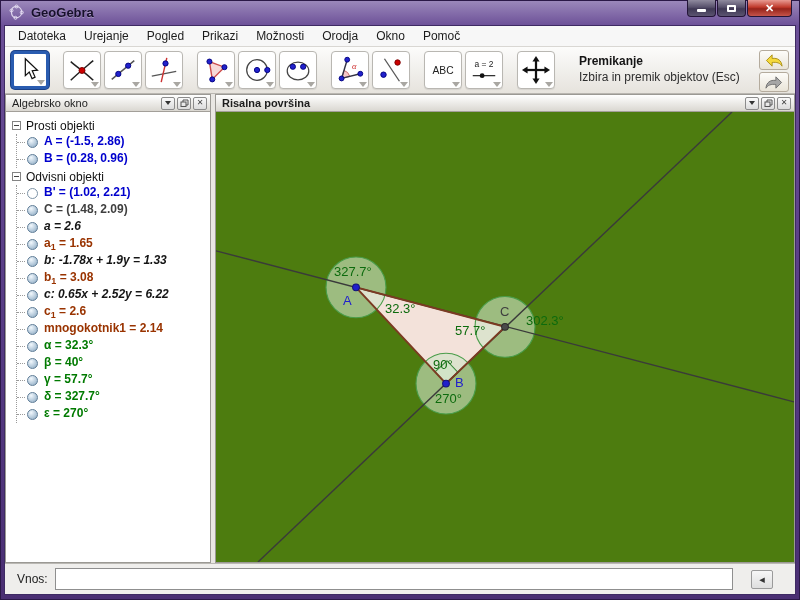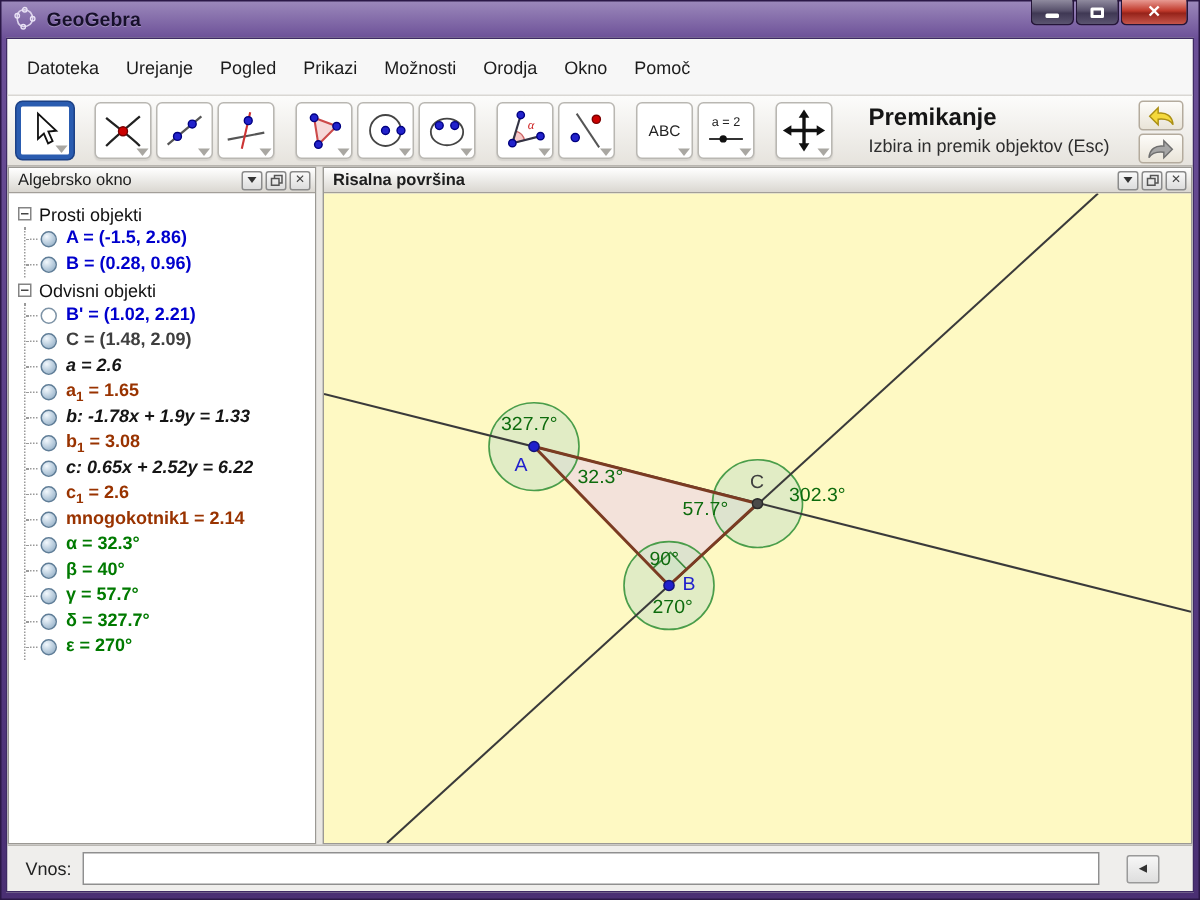--- a/index.html
+++ b/index.html
@@ -16,33 +16,33 @@
     display:flex;align-items:center;justify-content:center;margin-left:1px;color:#fff;}
   .wbtn.min,.wbtn.max{width:29px;background:linear-gradient(180deg,#8f8a9e,#57506b 45%,#3f3854 55%,#5b5470);}
   .wbtn.close{width:45px;background:linear-gradient(180deg,#e89a92,#c0392b 45%,#96231a 55%,#c5544a);}
   .glyph-min{display:block;width:9px;height:3px;background:#fff;border-radius:1px;margin-top:5px;}
   .glyph-max{display:block;width:9px;height:7px;border:2px solid #fff;border-radius:1px;}
   .glyph-x{font-size:11px;font-weight:bold;line-height:1;}
   
   .content{position:absolute;left:4px;right:4px;top:25px;bottom:5px;background:#f1f0ee;
     display:flex;flex-direction:column;border:1px solid #3e2a63;}
   
-  .menubar{height:38px;background:#f7f7f7;border-bottom:1px solid #d9d7d3;display:flex;align-items:center;padding-left:4px;}
+  .menubar{height:21px;background:#f7f7f7;border-bottom:1px solid #d9d7d3;display:flex;align-items:center;padding-left:4px;}
   .menu-item{font-size:12px;color:#1c1c1c;padding:2px 9px;cursor:default;}
   
   .toolbar{height:47px;background:linear-gradient(180deg,#fcfcfb,#e6e3dd);border-bottom:1px solid #b9b6b0;
     display:flex;align-items:center;padding-left:6px;position:relative;}
   .tgroup{display:flex;margin-right:11px;}
   .tbtn{width:38px;height:38px;background:#fff;border:1px solid #b9b7b2;border-radius:4px;margin-right:3px;
     position:relative;display:flex;align-items:center;justify-content:center;box-shadow:0 1px 1px rgba(0,0,0,.08);}
   .tbtn.selected{border:3px solid #2a5cb0;box-shadow:0 0 0 1px #1c4186;}
   .tbtn .dd{position:absolute;right:1px;bottom:1px;width:0;height:0;
     border-left:4px solid transparent;border-right:4px solid transparent;border-top:5px solid #a9a7a2;}
   .status{margin-left:10px;line-height:1.3;}
-  .status .st1{font-size:16px;font-weight:bold;color:#151515;}
+  .status .st1{font-size:12px;font-weight:bold;color:#151515;}
   .status .st2{font-size:12px;color:#2e2e2e;}
   .undoredo{position:absolute;right:6px;top:3px;display:flex;flex-direction:column;}
   .urbtn{width:30px;height:20px;border:1px solid #b4ab9d;border-radius:3px;background:linear-gradient(180deg,#fdfcf9,#e9e4d8);
     display:flex;align-items:center;justify-content:center;margin-bottom:2px;}
   
   .main{flex:1;display:flex;min-height:0;}
   .panel{display:flex;flex-direction:column;border:1px solid #9b9994;background:#fff;min-width:0;}
   .algebra{width:206px;justify-content:space-between;}
   .splitter{width:4px;background:#e9e7e3;}
   .drawpad{flex:1;}
@@ -62,21 +62,21 @@
   .grp{margin-left:4px;border-left:1px dotted #9a9a9a;padding-left:0;}
   .grp .arow::before{content:"";width:8px;border-top:1px dotted #9a9a9a;margin-right:2px;}
   .marble{width:11px;height:11px;border-radius:50%;border:1px solid #5f7d97;flex:none;margin-right:6px;
     background:radial-gradient(circle at 35% 30%,#f2f8fd,#b7cbdc 55%,#88a5bd);}
   .marble.hollow{background:#fff;border-color:#7d93a6;}
   .itext{font-size:12px;font-weight:bold;white-space:nowrap;}
   .itext sub{font-size:9px;}
   .c-blue{color:#0000cd;} .c-dark{color:#3f3f3f;} .c-black{color:#151515;font-style:italic;}
   .c-brown{color:#993300;} .c-green{color:#007a00;}
   
-  .canvas-wrap{flex:1;background:#fef9c3;min-height:0;}
+  .canvas-wrap{flex:1;background:#4d7c0f;min-height:0;}
   .canvas-wrap svg{display:block;width:100%;height:100%;}
   
   .inputbar{height:31px;background:#efeeec;border-top:1px solid #bab8b3;display:flex;align-items:center;padding:0 8px 0 12px;}
   .vnos-label{font-size:12px;color:#222;margin-right:7px;}
   .vnos-input{flex:1;height:22px;border:1px solid #8f8f8f;background:#fff;font-size:12px;padding:0 4px;margin-right:18px;}
   .help-btn{width:22px;height:19px;border:1px solid #9a9a9a;border-radius:2px;margin-right:14px;
     background:linear-gradient(180deg,#f7f7f7,#dedede);display:flex;align-items:center;justify-content:center;
     font-size:11px;color:#333;line-height:1;}
 </style>
 </head>

